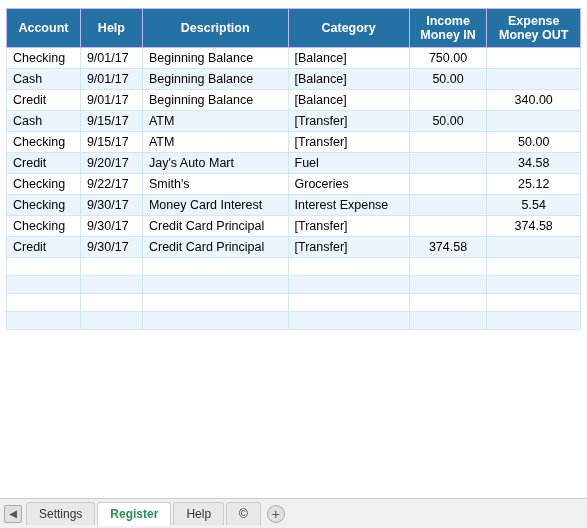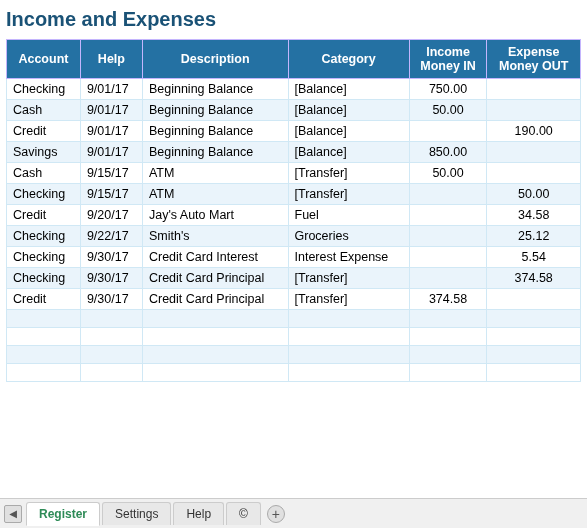--- a/index.html
+++ b/index.html
@@ -112,21 +112,20 @@
       font-size: 14px;
       color: #555;
       border-radius: 50%;
       margin-left: 4px;
     }
   </style>
 </head>
 <body>
 
 <div class="main-content">
-  <h1>Income and Expenses</h1>
   <table>
     <thead>
       <tr>
         <th>Account</th>
         <th>Help</th>
         <th>Description</th>
         <th>Category</th>
         <th>Income<br>Money IN</th>
         <th>Expense<br>Money OUT</th>
       </tr>
@@ -147,29 +146,21 @@
           <td>[Balance]</td>
           <td class="num">50.00</td>
           <td class="num"></td>
         </tr>
         <tr>
           <td>Credit</td>
           <td>9/01/17</td>
           <td>Beginning Balance</td>
           <td>[Balance]</td>
           <td class="num"></td>
-          <td class="num">190.00</td>
-        </tr>
-        <tr>
-          <td>Savings</td>
-          <td>9/01/17</td>
-          <td>Beginning Balance</td>
-          <td>[Balance]</td>
-          <td class="num">850.00</td>
-          <td class="num"></td>
+          <td class="num">340.00</td>
         </tr>
         <tr>
           <td>Cash</td>
           <td>9/15/17</td>
           <td>ATM</td>
           <td>[Transfer]</td>
           <td class="num">50.00</td>
           <td class="num"></td>
         </tr>
         <tr>
@@ -192,21 +183,21 @@
           <td>Checking</td>
           <td>9/22/17</td>
           <td>Smith's</td>
           <td>Groceries</td>
           <td class="num"></td>
           <td class="num">25.12</td>
         </tr>
         <tr>
           <td>Checking</td>
           <td>9/30/17</td>
-          <td>Credit Card Interest</td>
+          <td>Money Card Interest</td>
           <td>Interest Expense</td>
           <td class="num"></td>
           <td class="num">5.54</td>
         </tr>
         <tr>
           <td>Checking</td>
           <td>9/30/17</td>
           <td>Credit Card Principal</td>
           <td>[Transfer]</td>
           <td class="num"></td>
@@ -251,18 +242,18 @@
           <td></td>
           <td></td>
           <td></td>
         </tr>
       </tbody>
   </table>
 </div>
 
 <div class="tab-bar">
   <div class="tab-scroll-btn">◀</div>
+  <div class="tab">Settings</div>
   <div class="tab active">Register</div>
-  <div class="tab">Settings</div>
   <div class="tab">Help</div>
   <div class="tab">©</div>
   <div class="tab-add-btn">+</div>
 </div>
 
 </body></html>

